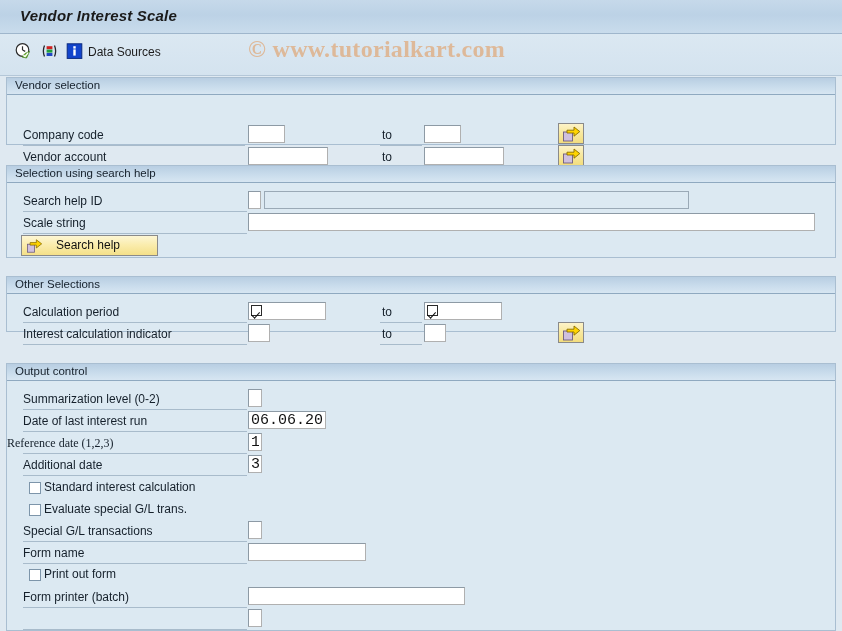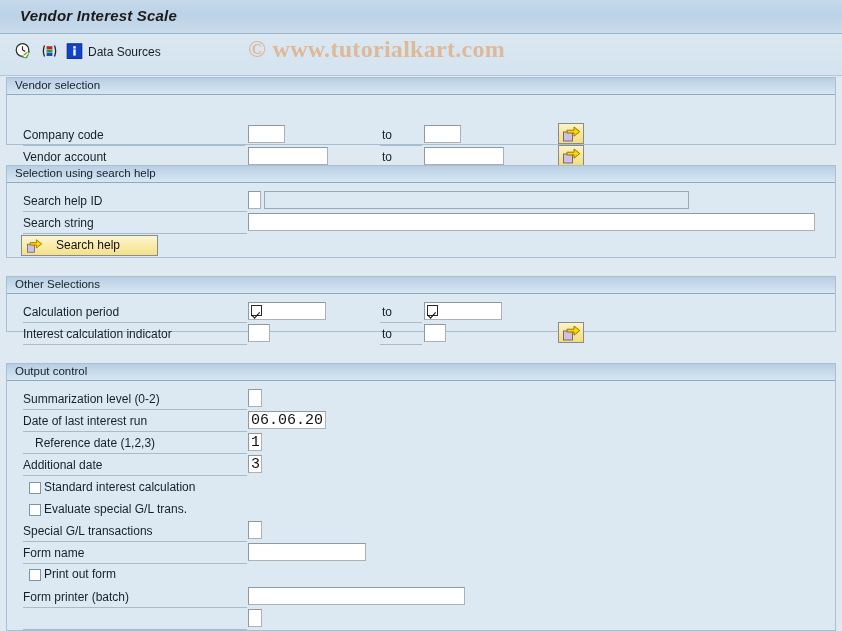--- a/index.html
+++ b/index.html
@@ -275,21 +275,21 @@
     <div class="section-body">
 
       <div class="row" style="top:8px; width:830px;">
         <div class="flabel" style="left:16px;">Search help ID</div>
         <div class="lunder" style="left:16px; top:20px; width:224px;"></div>
         <input class="inp" style="left: 241px; top: 0px; width: 13px;" value="">
         <input class="inp ro" style="left: 257px; top: 0px; width: 425px;" readonly="" value="">
       </div>
 
       <div class="row" style="top:30px; width:830px;">
-        <div class="flabel" style="left:16px;">Search string</div>
+        <div class="flabel" style="left:16px;">Scale string</div>
         <div class="lunder" style="left:16px; top:20px; width:224px;"></div>
         <input class="inp" style="left: 241px; top: 0px; width: 567px;" value="">
       </div>
 
       <div class="pushbtn" style="left:14px; top:52px; width:137px;">
         <svg width="16" height="16" viewBox="0 0 18 16">
           <rect x="0.5" y="6" width="8" height="9" fill="#cfc0de" stroke="#6d5c80" stroke-width="0.9"></rect>
           <path d="M3.5 4.2 L10.5 4.2 L10.5 1 L16.5 5.6 L10.5 10.2 L10.5 7 L3.5 7 Z" fill="#ffd400" stroke="#8a6d00" stroke-width="0.9"></path>
         </svg>
         <span class="btxt">Search help</span>
@@ -345,21 +345,21 @@
         <input class="inp" style="left: 241px; top: 0px; width: 14px;" value="">
       </div>
 
       <div class="row" style="top:30px; width:830px;">
         <div class="flabel" style="left:16px;">Date of last interest run</div>
         <div class="lunder" style="left:16px; top:20px; width:224px;"></div>
         <input class="inp" style="left: 241px; top: 0px; width: 78px;" value="06.06.2018">
       </div>
 
       <div class="row" style="top:52px; width:830px;">
-        <div class="flabel" style="left:28px;">Reference date (1,2,3)</div>
+        <div class="flabel" style="left:0;font-family:Liberation Serif, serif;">Reference date (1,2,3)</div>
         <div class="lunder" style="left:16px; top:20px; width:224px;"></div>
         <input class="inp" style="left: 241px; top: 0px; width: 14px;" value="1">
       </div>
 
       <div class="row" style="top:74px; width:830px;">
         <div class="flabel" style="left:16px;">Additional date</div>
         <div class="lunder" style="left:16px; top:20px; width:224px;"></div>
         <input class="inp" style="left: 241px; top: 0px; width: 14px;" value="3">
       </div>
 

